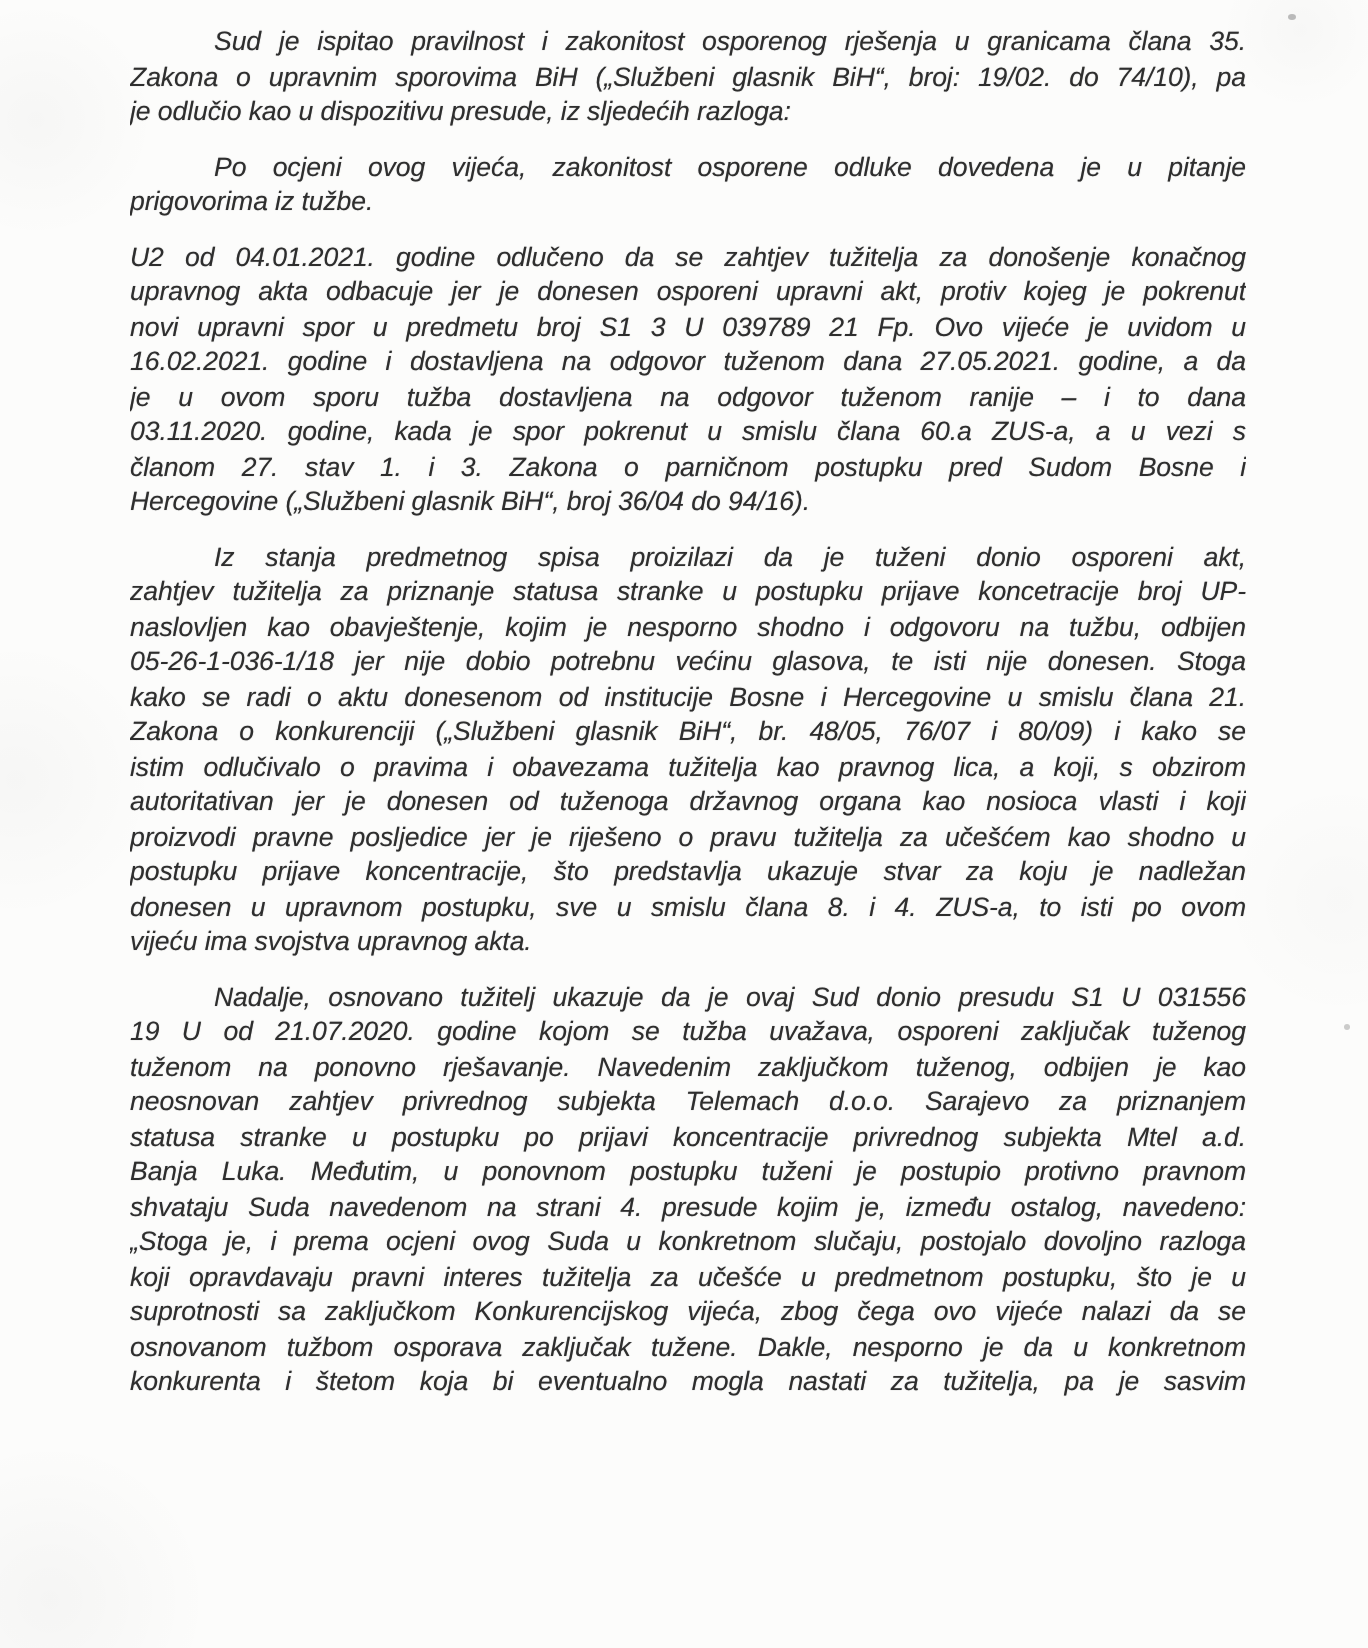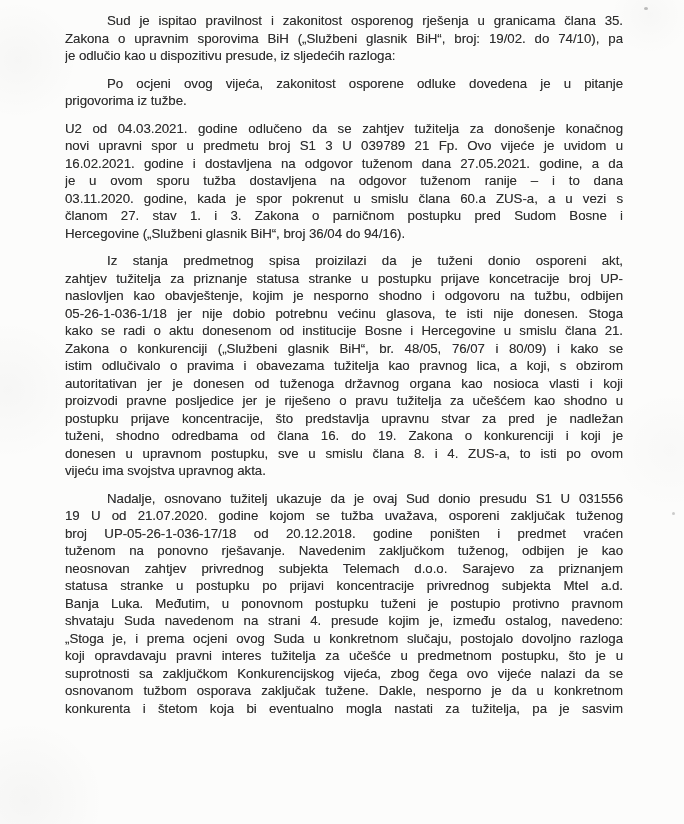--- a/index.html
+++ b/index.html
@@ -11,20 +11,21 @@
   .page {
     position: relative;
     width: 684px; height: 824px;
     background-color: var(--page-bg, #fcfcfb);
     background-image:
       radial-gradient(circle at 18px 60px,  rgba(0,0,0,0.025), rgba(0,0,0,0) 60px),
       radial-gradient(circle at 8px 390px,  rgba(0,0,0,0.022), rgba(0,0,0,0) 70px),
       radial-gradient(circle at 25px 800px, rgba(0,0,0,0.028), rgba(0,0,0,0) 80px),
       radial-gradient(circle at 670px 450px,rgba(0,0,0,0.015), rgba(0,0,0,0) 60px),
       radial-gradient(circle at 650px 15px, rgba(0,0,0,0.02),  rgba(0,0,0,0) 40px);
+    font-style: italic;
   }
   .text-block {
     position: absolute;
     left: 65px; top: 12px; width: 558px;
     color: var(--text-color, #2e2e2e);
     font-size: 13.3px;
     line-height: 17.5px;
     letter-spacing: -0.05px;
     text-shadow: 0 0 0.5px rgba(40,40,40,0.45);
   }
@@ -49,47 +50,46 @@
       <div class="paragraph">
         <div class="line first">Sud je ispitao pravilnost i zakonitost osporenog rješenja u granicama člana 35.</div>
         <div class="line">Zakona o upravnim sporovima BiH („Službeni glasnik BiH“, broj: 19/02. do 74/10), pa</div>
         <div class="line last">je odlučio kao u dispozitivu presude, iz sljedećih razloga:</div>
       </div>
       <div class="paragraph">
         <div class="line first">Po ocjeni ovog vijeća, zakonitost osporene odluke dovedena je u pitanje</div>
         <div class="line last">prigovorima iz tužbe.</div>
       </div>
       <div class="paragraph">
-        <div class="line">U2 od 04.03.2021. godine odlučeno da se zahtjev tužitelja za donošenje konačnog</div>
+        <div class="line">U2 od 04.01.2021. godine odlučeno da se zahtjev tužitelja za donošenje konačnog</div>
+        <div class="line">upravnog akta odbacuje jer je donesen osporeni upravni akt, protiv kojeg je pokrenut</div>
         <div class="line">novi upravni spor u predmetu broj S1 3 U 039789 21 Fp. Ovo vijeće je uvidom u</div>
         <div class="line">16.02.2021. godine i dostavljena na odgovor tuženom dana 27.05.2021. godine, a da</div>
         <div class="line">je u ovom sporu tužba dostavljena na odgovor tuženom ranije – i to dana</div>
         <div class="line">03.11.2020. godine, kada je spor pokrenut u smislu člana 60.a ZUS-a, a u vezi s</div>
         <div class="line">članom 27. stav 1. i 3. Zakona o parničnom postupku pred Sudom Bosne i</div>
         <div class="line last">Hercegovine („Službeni glasnik BiH“, broj 36/04 do 94/16).</div>
       </div>
       <div class="paragraph">
         <div class="line first">Iz stanja predmetnog spisa proizilazi da je tuženi donio osporeni akt,</div>
         <div class="line">zahtjev tužitelja za priznanje statusa stranke u postupku prijave koncetracije broj UP-</div>
         <div class="line">naslovljen kao obavještenje, kojim je nesporno shodno i odgovoru na tužbu, odbijen</div>
         <div class="line">05-26-1-036-1/18 jer nije dobio potrebnu većinu glasova, te isti nije donesen. Stoga</div>
         <div class="line">kako se radi o aktu donesenom od institucije Bosne i Hercegovine u smislu člana 21.</div>
         <div class="line">Zakona o konkurenciji („Službeni glasnik BiH“, br. 48/05, 76/07 i 80/09) i kako se</div>
         <div class="line">istim odlučivalo o pravima i obavezama tužitelja kao pravnog lica, a koji, s obzirom</div>
         <div class="line">autoritativan jer je donesen od tuženoga državnog organa kao nosioca vlasti i koji</div>
         <div class="line">proizvodi pravne posljedice jer je riješeno o pravu tužitelja za učešćem kao shodno u</div>
-        <div class="line">postupku prijave koncentracije, što predstavlja upravnu stvar za pred je nadležan</div>
-        <div class="line">tuženi, shodno odredbama od člana 16. do 19. Zakona o konkurenciji i koji je</div>
+        <div class="line">postupku prijave koncentracije, što predstavlja ukazuje stvar za koju je nadležan</div>
         <div class="line">donesen u upravnom postupku, sve u smislu člana 8. i 4. ZUS-a, to isti po ovom</div>
         <div class="line last">vijeću ima svojstva upravnog akta.</div>
       </div>
       <div class="paragraph">
         <div class="line first">Nadalje, osnovano tužitelj ukazuje da je ovaj Sud donio presudu S1 U 031556</div>
         <div class="line">19 U od 21.07.2020. godine kojom se tužba uvažava, osporeni zaključak tuženog</div>
-        <div class="line">broj UP-05-26-1-036-17/18 od 20.12.2018. godine poništen i predmet vraćen</div>
         <div class="line">tuženom na ponovno rješavanje. Navedenim zaključkom tuženog, odbijen je kao</div>
         <div class="line">neosnovan zahtjev privrednog subjekta Telemach d.o.o. Sarajevo za priznanjem</div>
         <div class="line">statusa stranke u postupku po prijavi koncentracije privrednog subjekta Mtel a.d.</div>
         <div class="line">Banja Luka. Međutim, u ponovnom postupku tuženi je postupio protivno pravnom</div>
         <div class="line">shvataju Suda navedenom na strani 4. presude kojim je, između ostalog, navedeno:</div>
         <div class="line">„Stoga je, i prema ocjeni ovog Suda u konkretnom slučaju, postojalo dovoljno razloga</div>
         <div class="line">koji opravdavaju pravni interes tužitelja za učešće u predmetnom postupku, što je u</div>
         <div class="line">suprotnosti sa zaključkom Konkurencijskog vijeća, zbog čega ovo vijeće nalazi da se</div>
         <div class="line">osnovanom tužbom osporava zaključak tužene. Dakle, nesporno je da u konkretnom</div>
         <div class="line">konkurenta i štetom koja bi eventualno mogla nastati za tužitelja, pa je sasvim</div>

